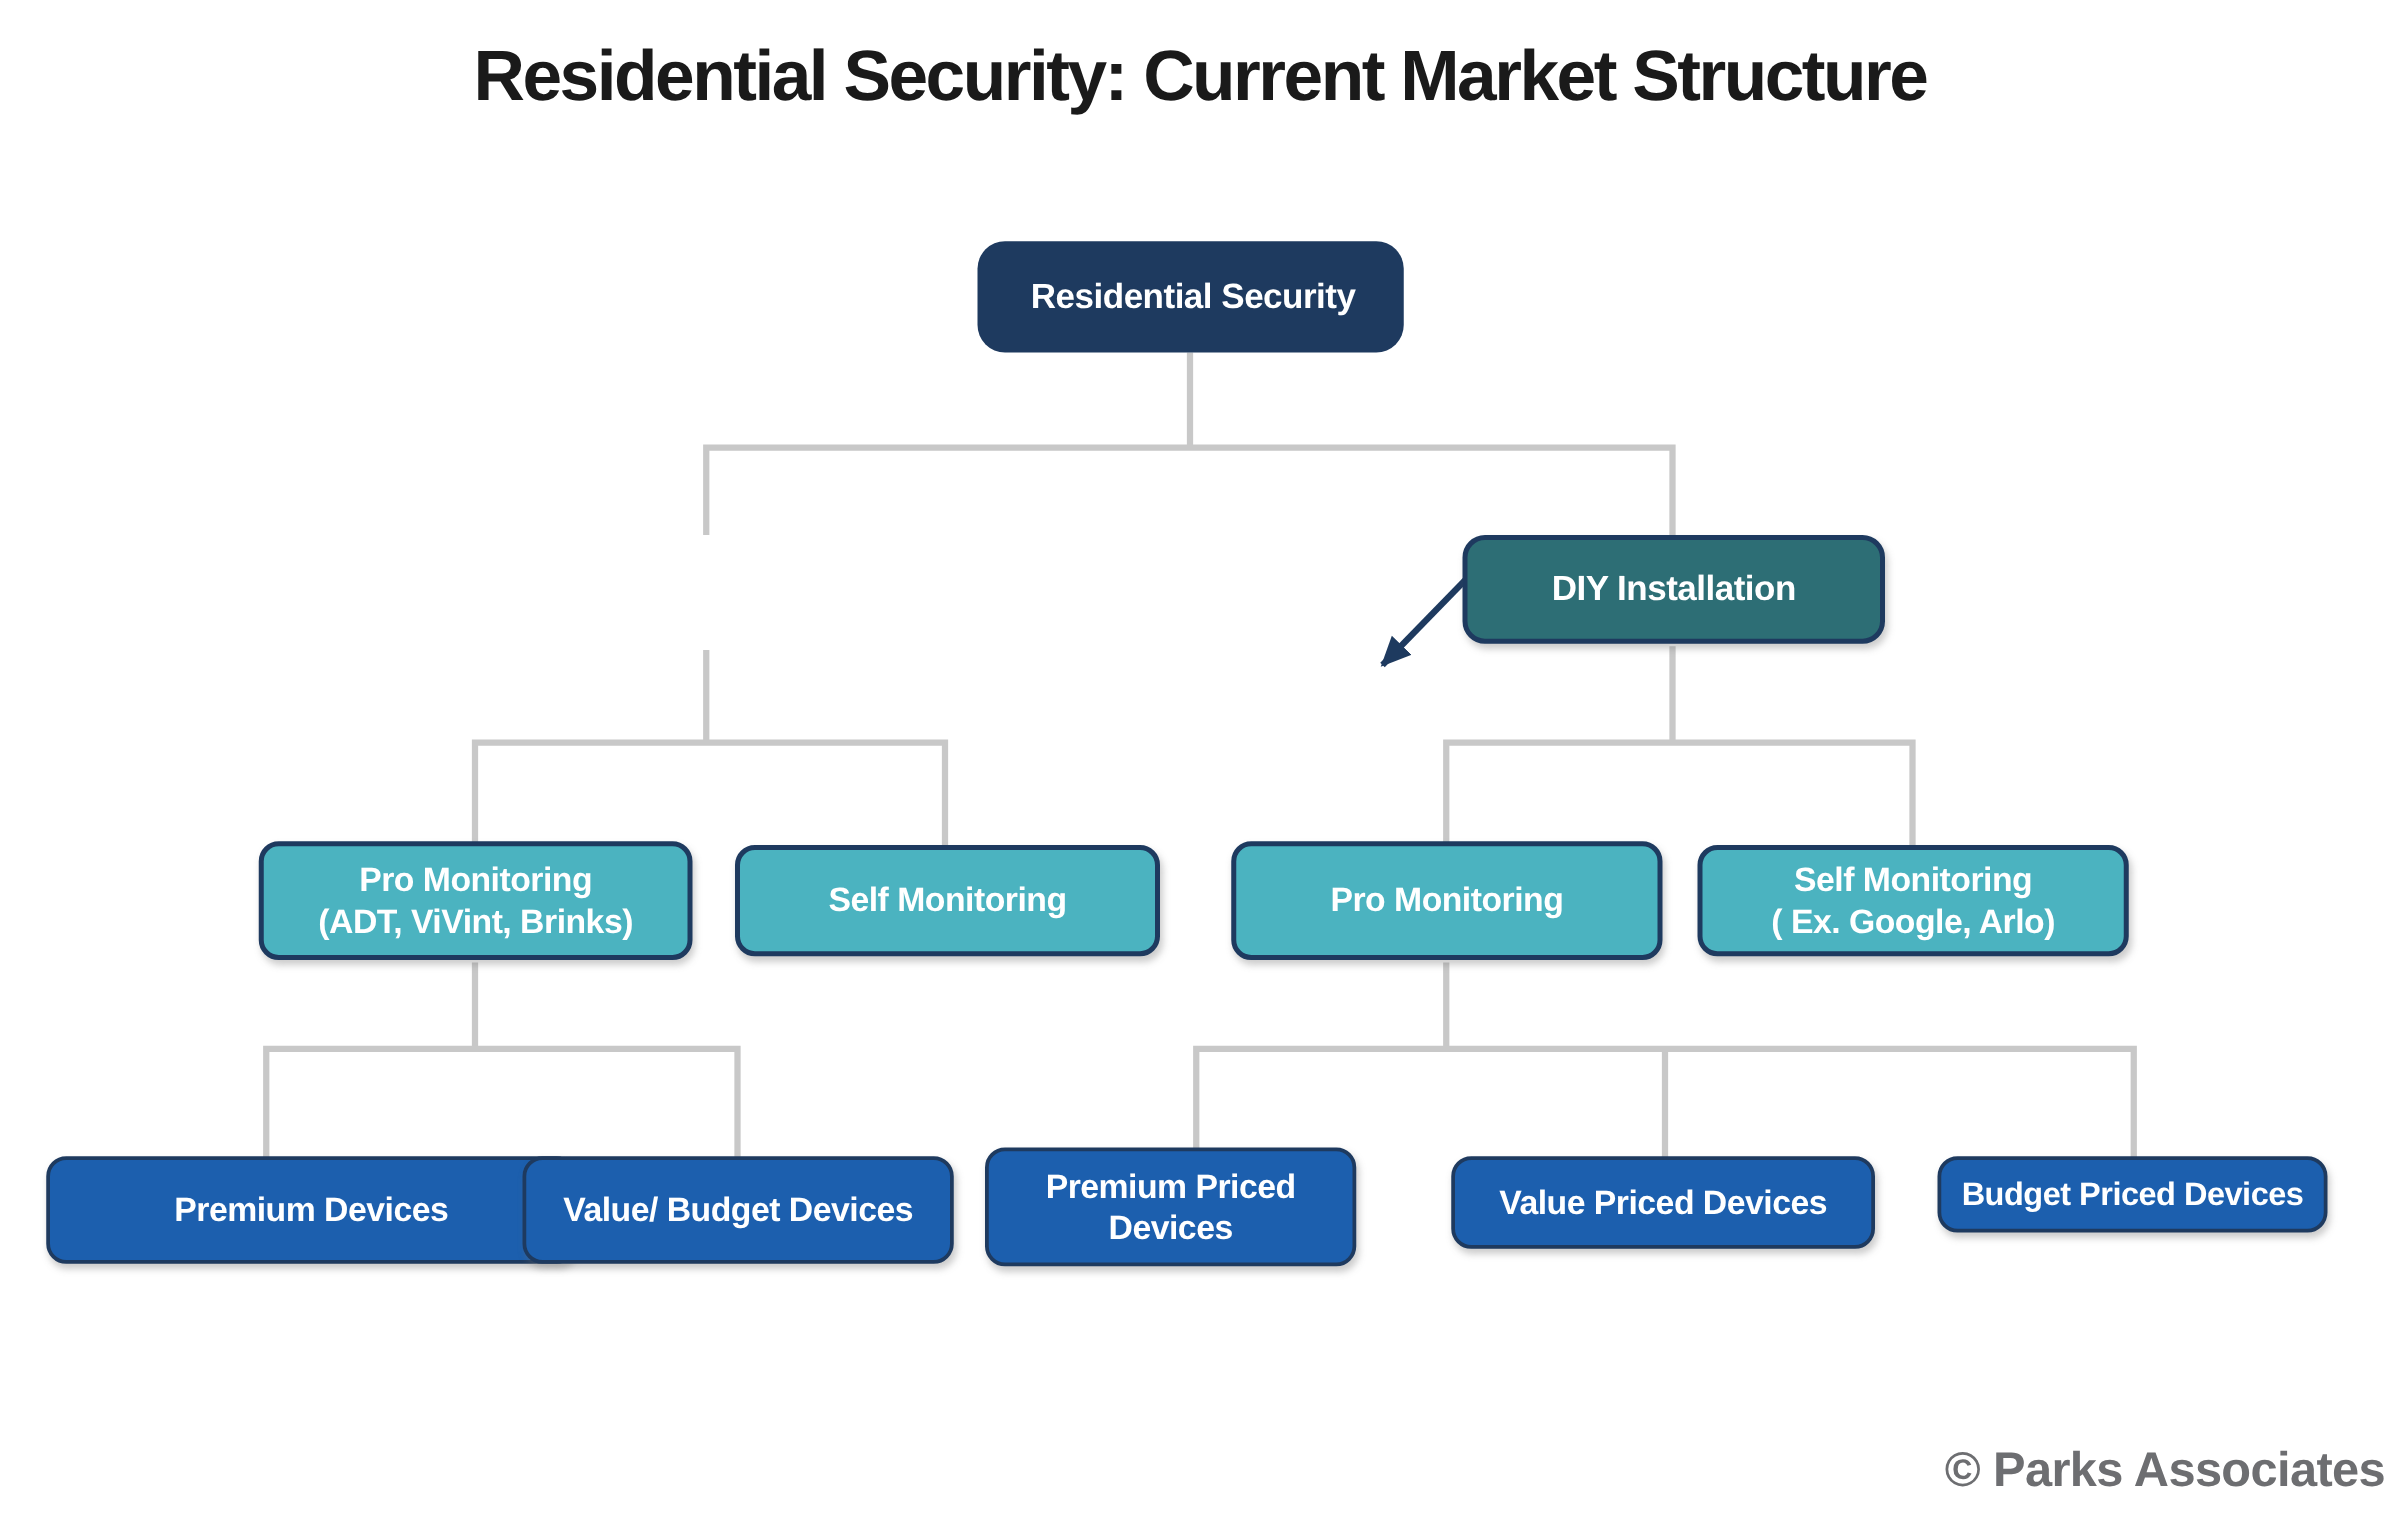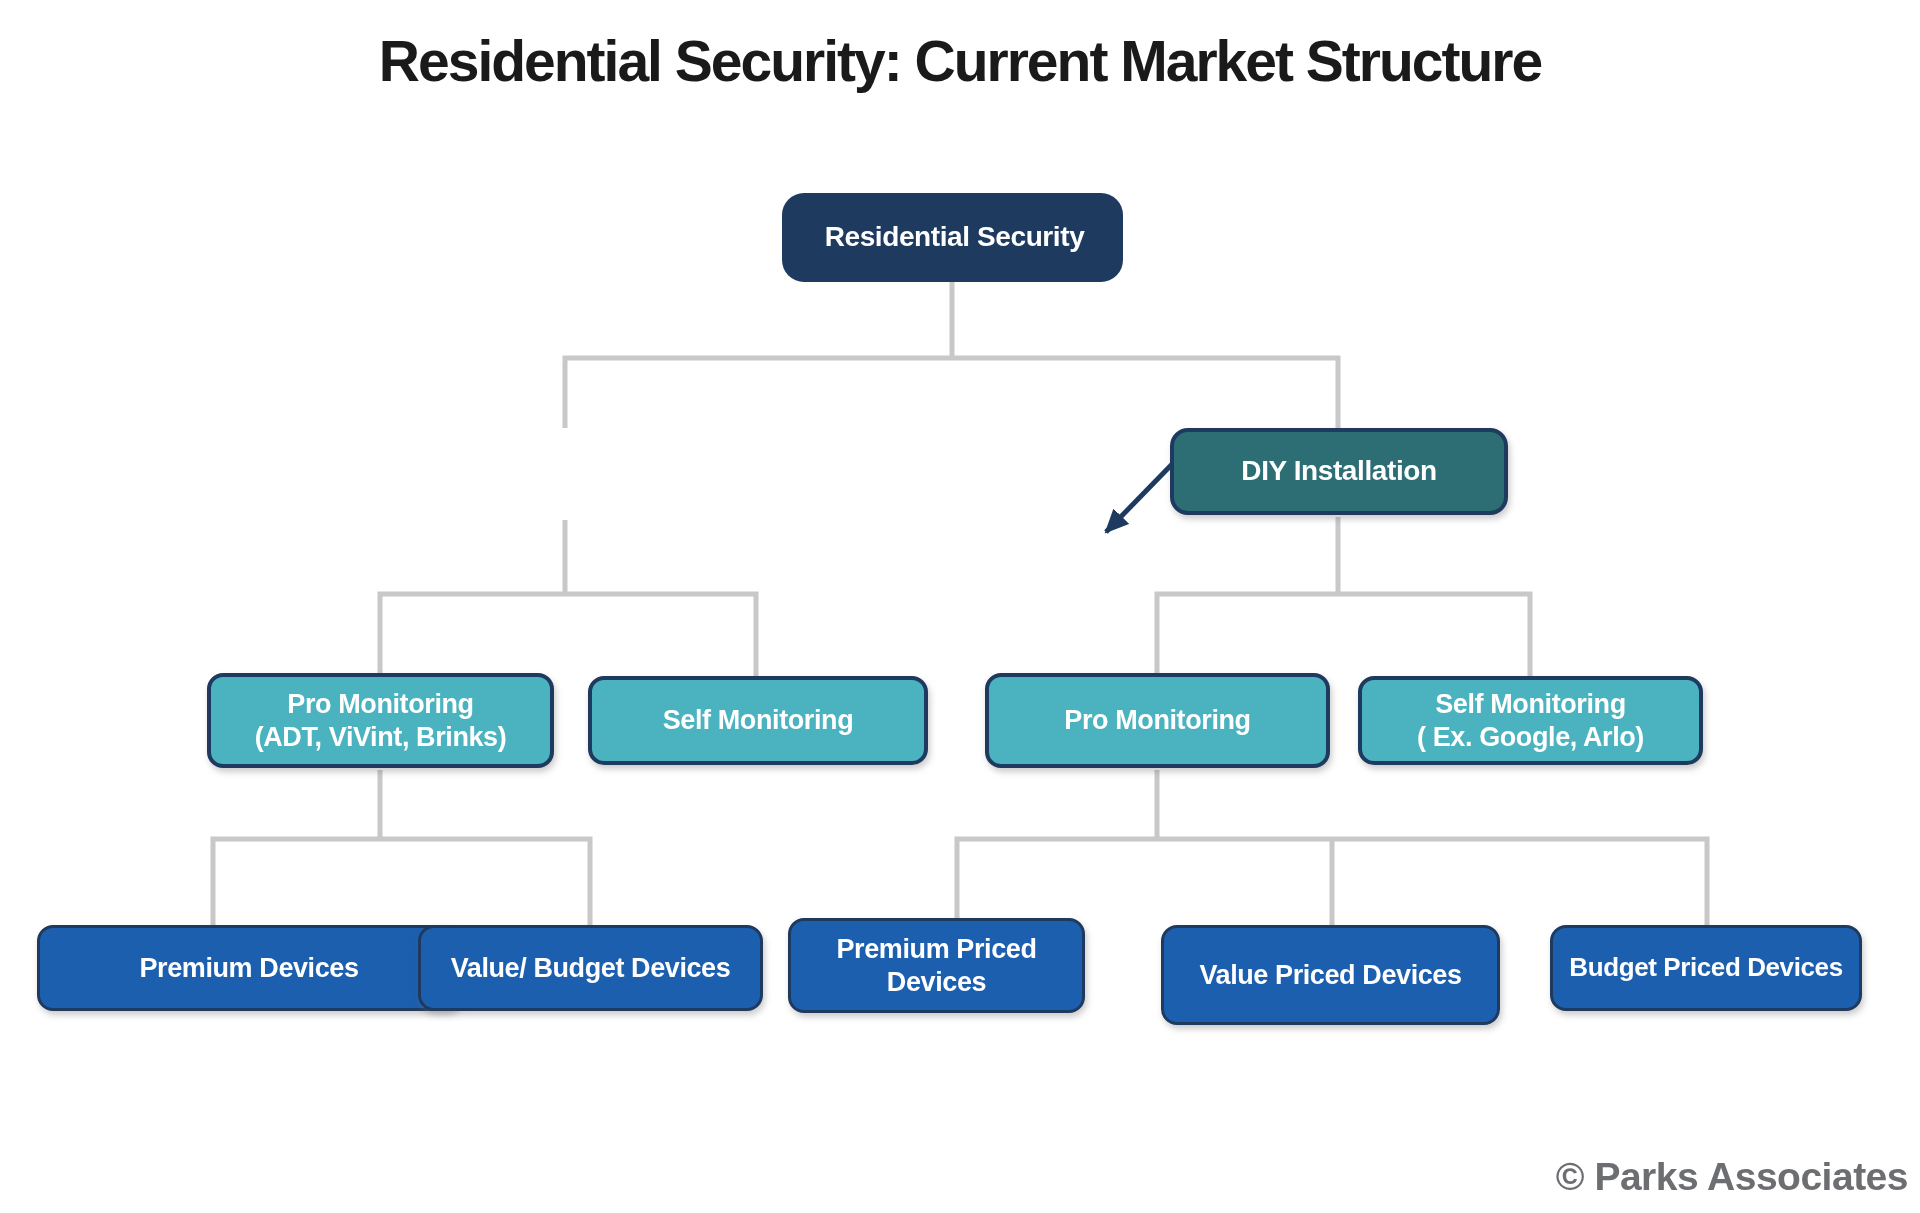--- a/index.html
+++ b/index.html
@@ -63,22 +63,22 @@
   .node-self-mon-r   { left:1358px; top:676px; width:345px; height:89px; }
   .lvl-device {
     background:#1c5fae;
     border:3px solid #1e3a5f;
     border-radius:16px;
     box-shadow:2px 4px 6px rgba(110,110,110,0.35);
   }
   .node-premium-dev   { left:37px;   top:925px; width:424px; height:86px; }
   .node-value-budget  { left:418px;  top:925px; width:345px; height:86px; }
   .node-premium-price { left:788px;  top:918px; width:297px; height:95px; }
-  .node-value-price   { left:1161px; top:925px; width:339px; height:100px; }
-  .node-budget-price  { left:1550px; top:925px; width:312px; height:86px; font-size:26px; }
+  .node-value-price   { left:1161px; top:925px; width:339px; height:74px; }
+  .node-budget-price  { left:1550px; top:925px; width:312px; height:61px; font-size:26px; }
   .node-adhoc {
     left:830px; top:493px; width:259px; height:77px;
     background:#ffffff;
     border:5px dashed #4bbcca;
     border-radius:0;
     color:#1e3a5f;
     font-size:29px;
     letter-spacing:-0.5px;
     box-shadow:12px 12px 9px rgba(125,125,125,0.45);
   }

